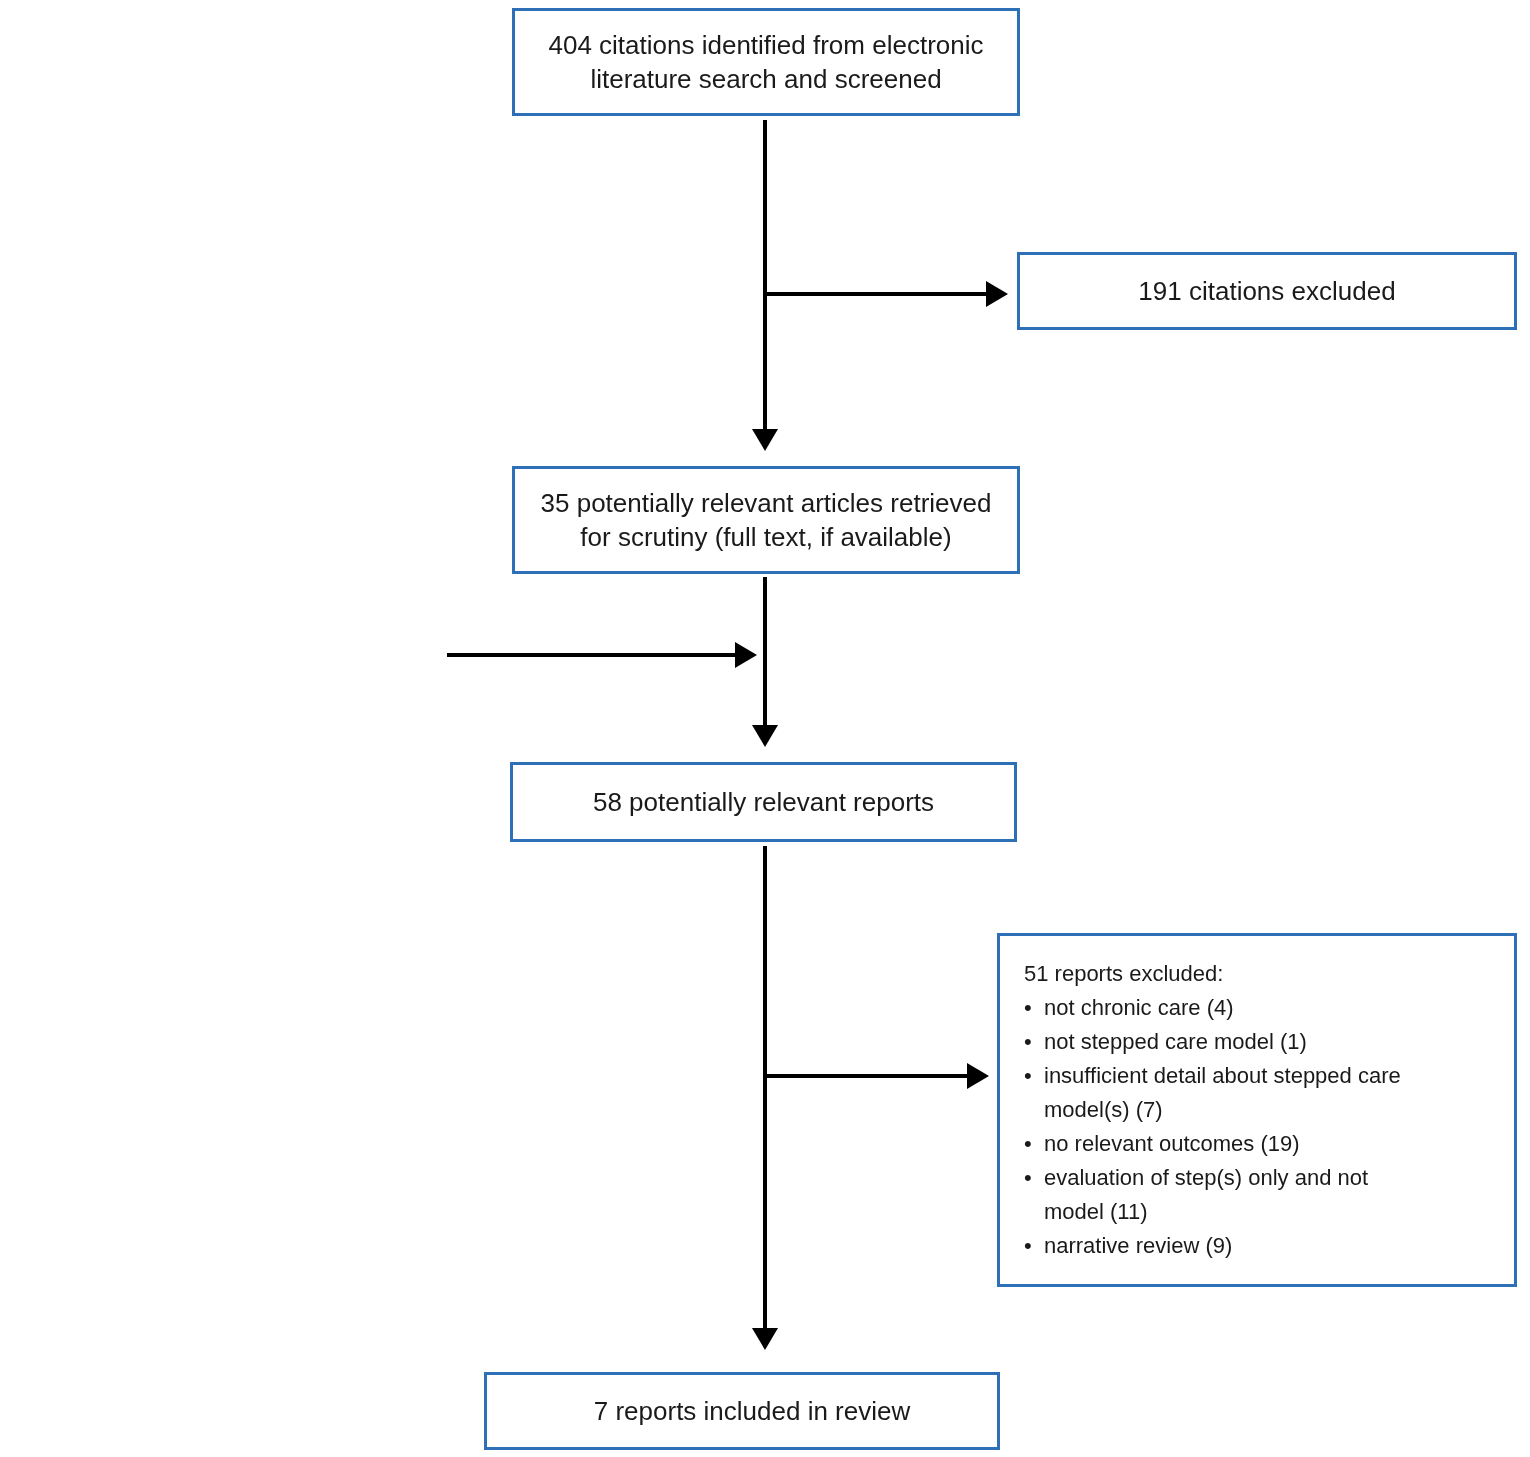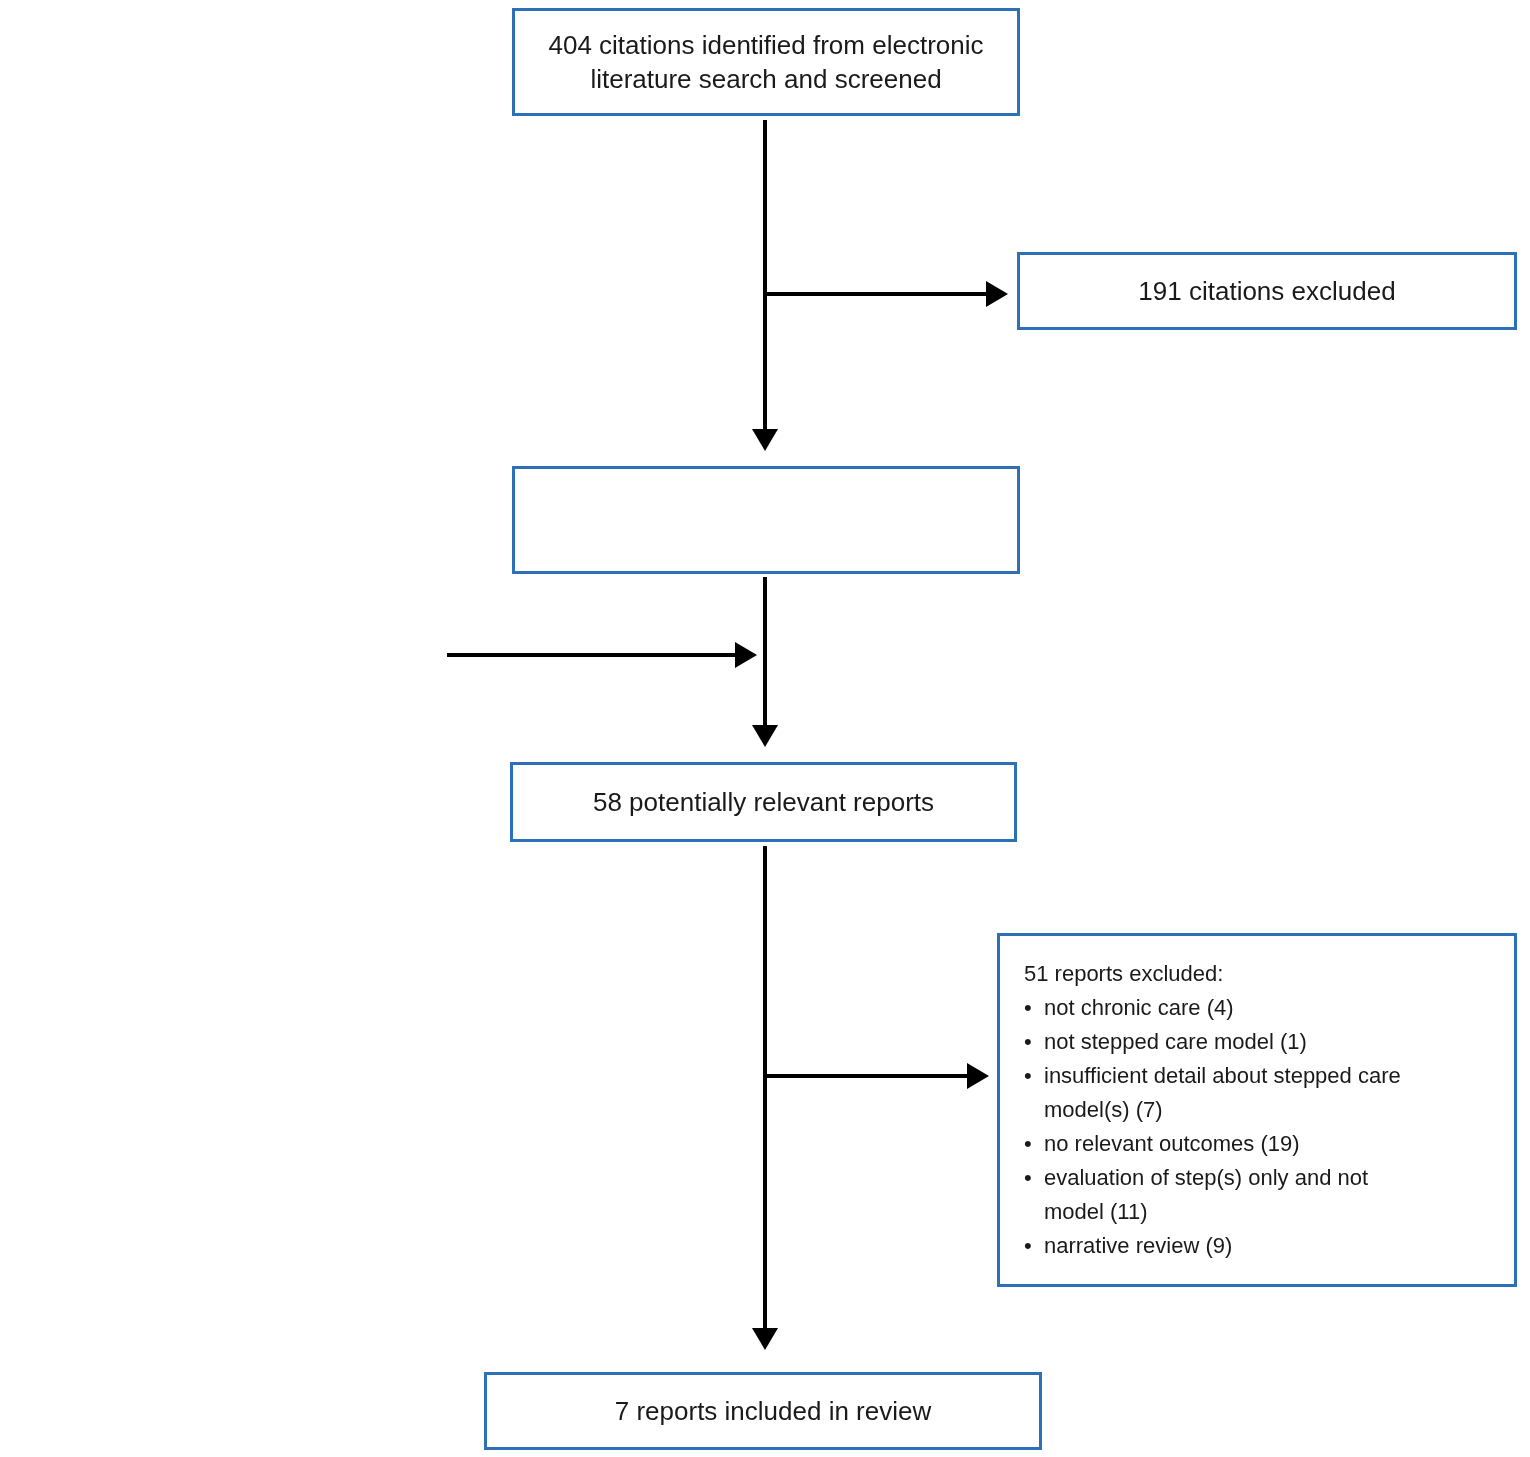--- a/index.html
+++ b/index.html
@@ -42,21 +42,21 @@
     font-size: 26px;
     line-height: 34px;
     color: var(--text);
   }
   .node .line { display: block; white-space: nowrap; }
   .node-identified   { left: 512px;  top: 8px;    width: 508px; height: 108px; }
   .node-excl-cit     { left: 1017px; top: 252px;  width: 500px; height: 78px;  }
   .node-retrieved    { left: 512px;  top: 466px;  width: 508px; height: 108px; }
   .node-other        { left: 30px;   top: 588px;  width: 405px; height: 138px; }
   .node-relevant     { left: 510px;  top: 762px;  width: 507px; height: 80px;  }
-  .node-included     { left: 484px;  top: 1372px; width: 558px; height: 78px; padding-left: 20px;  }
+  .node-included     { left: 484px;  top: 1372px; width: 516px; height: 78px; padding-left: 20px;  }
   .node-excl-reports {
     left: 997px; top: 933px; width: 520px; min-height: 318px;
     align-items: flex-start;
     justify-content: flex-start;
     text-align: left;
     padding: 21px 14px 21px 24px;
     font-size: 22px;
     line-height: 34px;
   }
   .excl-heading { display: block; white-space: nowrap; }
@@ -98,20 +98,22 @@
   <div class="node node-identified">
     <span class="line">404 citations identified from electronic</span>
     <span class="line">literature search and screened</span>
   </div>
 
   <div class="node node-excl-cit">
     <span class="line">191 citations excluded</span>
   </div>
 
   <div class="node node-retrieved">
+    <span class="line">35 potentially relevant articles retrieved</span>
+    <span class="line">for scrutiny (full text, if available)</span>
   </div>
 
 
   <div class="node node-relevant">
     <span class="line">58 potentially relevant reports</span>
   </div>
 
   <div class="node node-excl-reports">
     <span class="excl-heading">51 reports excluded:</span>
 

